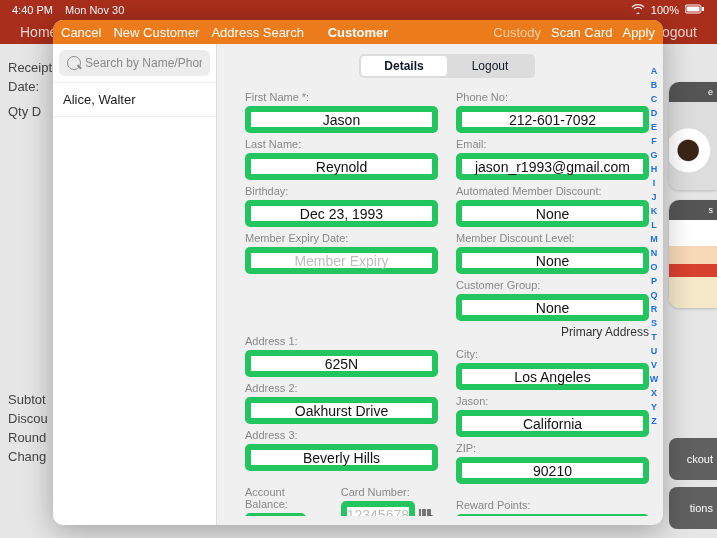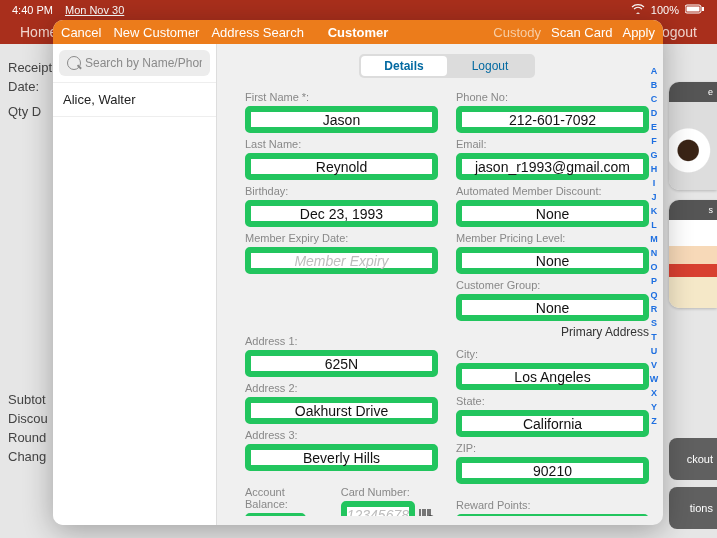--- a/index.html
+++ b/index.html
@@ -1,20 +1,20 @@
 <!DOCTYPE html>
 <html><head>
 <meta charset="utf-8">
 <style>
   * { box-sizing: border-box; margin: 0; padding: 0; font-family: -apple-system, Helvetica, Arial, sans-serif; }
   body { width: 717px; height: 538px; overflow: hidden; background: #e6e6e6; position: relative; }
 
   .statusbar { background: #a92f1c; color: #fff; height: 20px; display: flex; align-items: center; padding: 0 12px; font-size: 11px; }
   .statusbar .sb-left { flex: 0 0 auto; }
-  .statusbar .sb-mid { flex: 0 0 auto; margin-left: 12px; text-decoration: underline; }
+  .statusbar .sb-mid { flex: 0 0 auto; margin-left: 12px; }
   .statusbar .sb-right { margin-left: auto; display: flex; align-items: center; gap: 6px; }
 
   .home-bar { background: #a92f1c; color: #fff; height: 24px; display: flex; align-items: center; padding: 0 20px; font-size: 14px; }
   .home-btn { color: #f3d6cf; }
   .logout-btn { margin-left: auto; color: #f3d6cf; }
 
   .modal { position: absolute; top: 20px; left: 53px; width: 610px; height: 505px; background: #f0f0f0; border-radius: 10px; box-shadow: 0 6px 30px rgba(0,0,0,0.3); overflow: hidden; display: flex; flex-direction: column; }
 
   .modal-header { background: #ec7c1b; height: 24px; color: #fff; display: flex; align-items: center; padding: 0 8px; font-size: 13px; }
   .mh-left { display: flex; gap: 12px; }
@@ -34,30 +34,30 @@
   .search-rel::after { content: ""; position: absolute; left: 18px; top: 16px; width: 5px; height: 1.5px; background: #8a8a8a; transform: rotate(45deg); }
   .cust-list { flex: 1; position: relative; }
   .cust-row { padding: 9px 10px; font-size: 13px; color: #222; border-bottom: 1px solid #eee; }
   .alpha-col { position: absolute; right: 3px; top: 46px; bottom: 6px; width: 12px; display: flex; flex-direction: column; justify-content: flex-start; gap: 4px; }
   .alpha-col span { font-size: 9px; color: #1e6fe0; font-weight: 600; text-align: center; cursor: pointer; }
 
   .right-col { flex: 1; padding: 10px 14px 6px 28px; overflow: hidden; position: relative; }
 
   .seg-wrap { display: flex; justify-content: center; margin-bottom: 8px; }
   .seg { display: flex; background: #dcdcdc; border-radius: 5px; padding: 2px; width: 176px; }
-  .seg div { flex: 1; text-align: center; font-size: 12px; padding: 3px 0; border-radius: 4px; cursor: pointer; color: #0369a1; }
+  .seg div { flex: 1; text-align: center; font-size: 12px; padding: 3px 0; border-radius: 4px; cursor: pointer; color: #0f172a; }
   .seg .active { background: #fff; font-weight: 600; }
 
   .form-scroll { height: 430px; overflow: hidden; }
   .form-cols { display: flex; gap: 18px; }
   .fcol { flex: 1; display: flex; flex-direction: column; }
 
   .flabel { font-size: 11px; color: #888; margin-top: 5px; margin-bottom: 3px; }
   .finput { height: 27px; background: #fff; border: 6px solid #22c55e; border-radius: 5px; text-align: center; font-size: 14px; color: #111; display: flex; align-items: center; justify-content: center; }
-  .finput.ph { color: #bdbdbd; font-style: italic; }
+  .finput.ph { color: #bdbdbd; }
 
   .spacer { height: 10px; }
   .section-title { font-size: 12px; color: #333; text-align: right; margin: 4px 0; }
 
   .acct-row { display: flex; gap: 1px; align-items: center; }
   .acct-row .finput { flex: 1; }
   .circ-icon { width: 20px; height: 20px; border-radius: 50%; background: #bdbdbd; color: #fff; display: flex; align-items: center; justify-content: center; font-size: 11px; }
 
   .barcode-icon { width: 22px; display: flex; justify-content: center; }
   .barcode-icon svg { width: 18px; height: 18px; }
@@ -249,30 +249,30 @@
 
           </div>
 
           <div class="fcol">
             <div class="flabel">Phone No:</div>
             <div class="finput">212-601-7092</div>
             <div class="flabel">Email:</div>
             <div class="finput">jason_r1993@gmail.com</div>
             <div class="flabel">Automated Member Discount:</div>
             <div class="finput">None</div>
-            <div class="flabel">Member Pricing Level:</div>
+            <div class="flabel">Member Discount Level:</div>
             <div class="finput">None</div>
             <div class="flabel">Customer Group:</div>
             <div class="finput">None</div>
 
             <div class="section-title">Primary Address</div>
 
             <div class="flabel">City:</div>
             <div class="finput">Los Angeles</div>
-            <div class="flabel">State:</div>
+            <div class="flabel">Jason:</div>
             <div class="finput">California</div>
             <div class="flabel">ZIP:</div>
             <div class="finput">90210</div>
 
             <div class="spacer"></div>
             <div class="flabel">Reward Points:</div>
             <div class="finput ph">Balance</div>
           </div>
         </div>
       </div>

